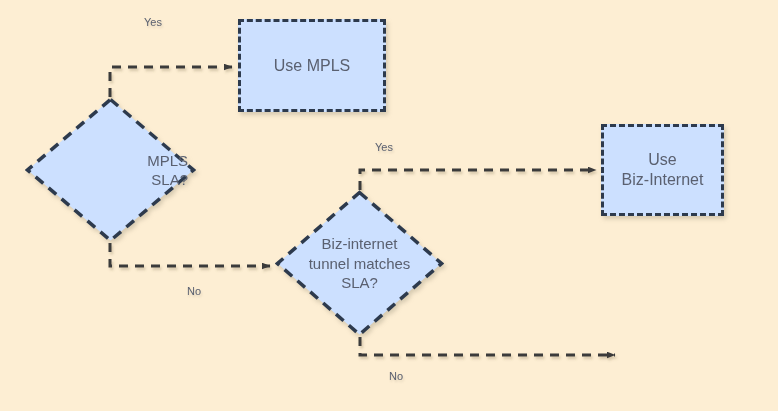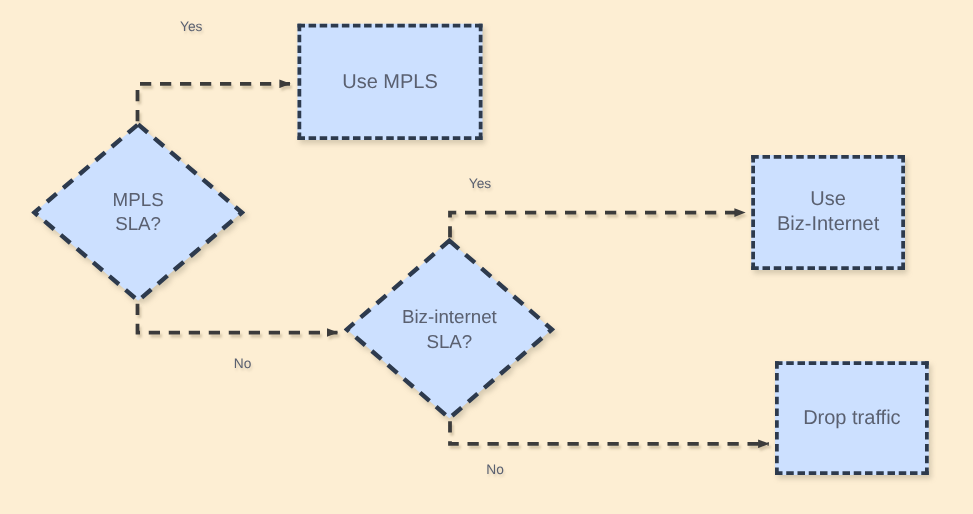--- a/index.html
+++ b/index.html
@@ -86,52 +86,50 @@
     </defs>
 
     <g fill="none" stroke="#3a3a3a" stroke-width="3" stroke-dasharray="9 7" filter="url(#edgeshadow)">
       <path d="M110,97 L110,67 L232,67" marker-end="url(#arrowhead)"></path>
       <path d="M110,243 L110,266 L270,266" marker-end="url(#arrowhead)"></path>
       <path d="M360,190 L360,170 L596,170" marker-end="url(#arrowhead)"></path>
       <path d="M360,337 L360,355 L615,355" marker-end="url(#arrowhead)"></path>
     </g>
   </svg>
 
-  <div class="node decision" style="left:25px; top:97px; width:171px; height:146px;">
+  <div class="node decision" style="left:25px; top:97px; width:171px; height:146px;text-align:right;">
     <svg class="dshape" viewBox="0 0 171 146" preserveAspectRatio="none">
       <polygon points="85.5,2.5 168.5,73 85.5,143.5 2.5,73" fill="#cce0ff" stroke="#2d3a4d" stroke-width="3.5" stroke-dasharray="10 7"></polygon>
     </svg>
     <div class="dlabel">
       <div>MPLS</div>
       <div>SLA?</div>
     </div>
   </div>
 
   <div class="node process" style="left:238px; top:19px; width:148px; height:93px;">
     <span>Use MPLS</span>
   </div>
 
   <div class="node decision" style="left:275px; top:190px; width:169px; height:147px;">
     <svg class="dshape" viewBox="0 0 169 147" preserveAspectRatio="none">
       <polygon points="84.5,2.5 166.5,73.5 84.5,144.5 2.5,73.5" fill="#cce0ff" stroke="#2d3a4d" stroke-width="3.5" stroke-dasharray="10 7"></polygon>
     </svg>
     <div class="dlabel">
       <div>Biz-internet</div>
+      <div>tunnel matches</div>
       <div>SLA?</div>
     </div>
   </div>
 
   <div class="node process" style="left:601px; top:124px; width:123px; height:92px; flex-direction:column;">
     <span>Use</span>
     <span>Biz-Internet</span>
   </div>
 
-  <div class="node process" style="left:620px; top:289px; width:123px; height:91px;">
-    <span>Drop traffic</span>
-  </div>
 
   <div class="edge-label" style="left:144px; top:16px;">Yes</div>
 
   <div class="edge-label" style="left:187px; top:285px;">No</div>
 
   <div class="edge-label" style="left:375px; top:141px;">Yes</div>
 
   <div class="edge-label" style="left:389px; top:370px;">No</div>
 
 </div>

